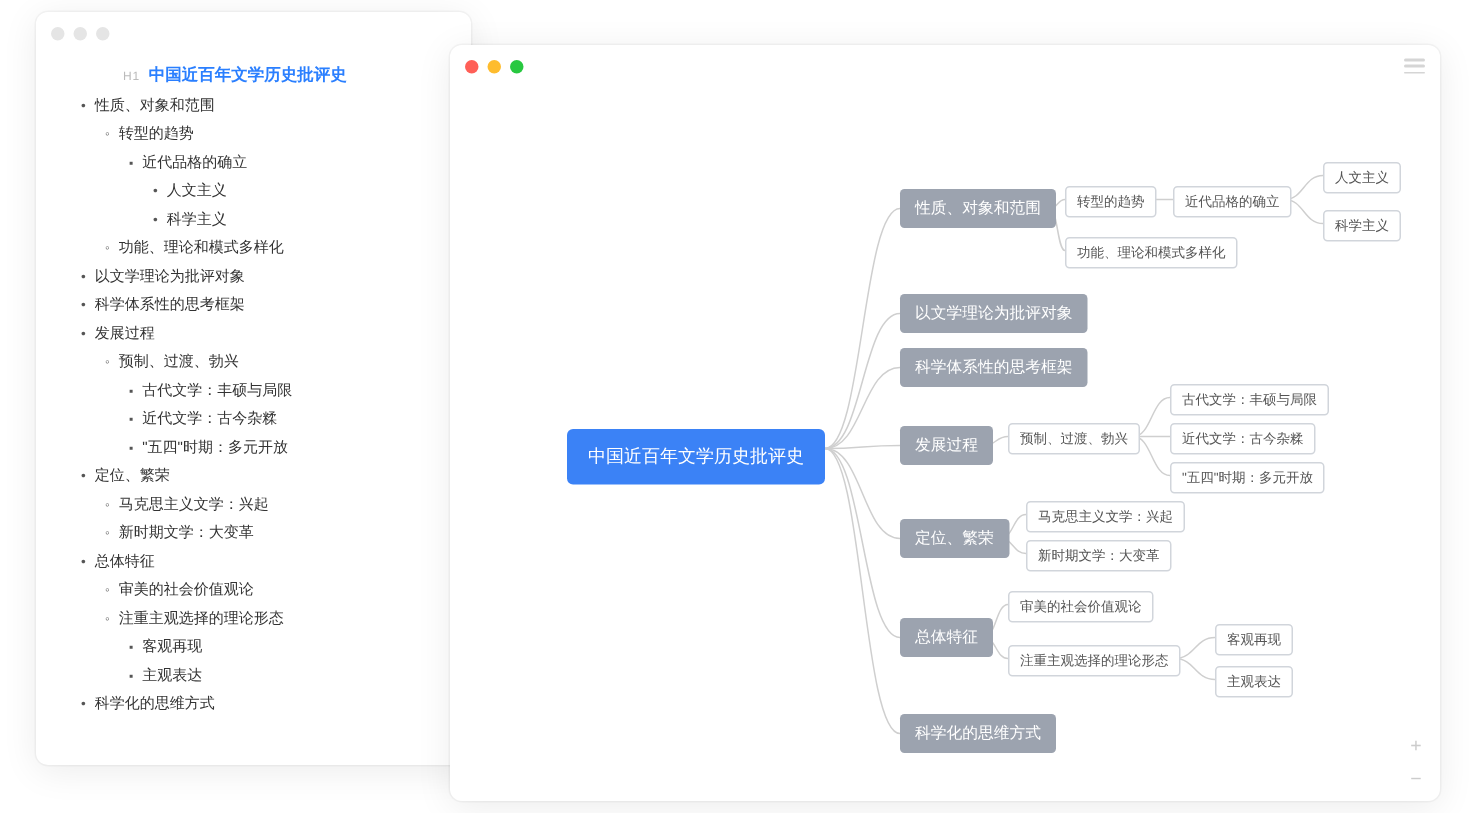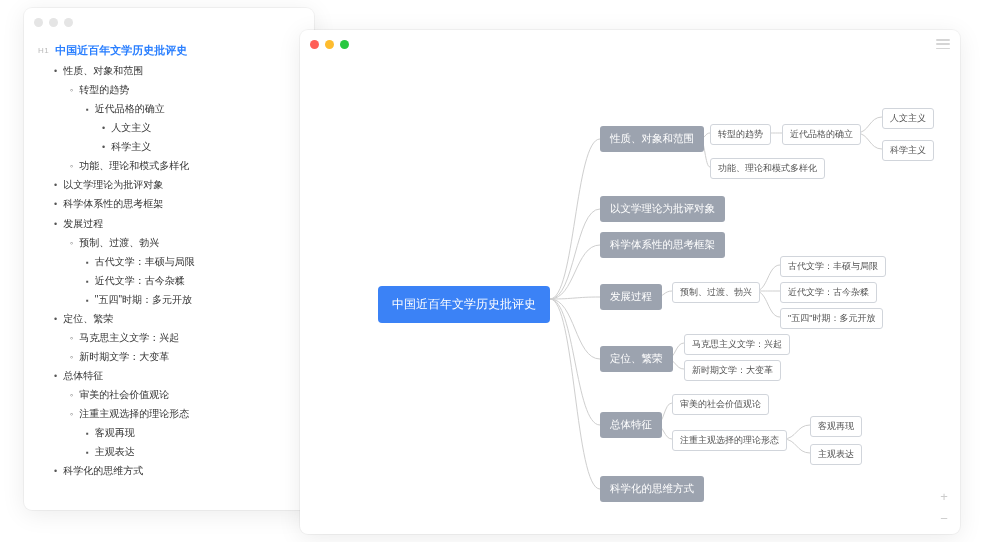--- a/index.html
+++ b/index.html
@@ -5,21 +5,21 @@
 * { margin: 0; padding: 0; box-sizing: border-box; }
 body { font-family: -apple-system, "PingFang SC", "Microsoft YaHei", sans-serif; background: #fff; width: 983px; height: 542px; position: relative; overflow: hidden; }
 
 .window { position: absolute; background: #fff; border-radius: 8px; box-shadow: 0 4px 24px rgba(0,0,0,0.08), 0 0 0 1px rgba(0,0,0,0.04); }
 .titlebar { height: 28px; display: flex; align-items: center; padding: 0 10px; gap: 6px; }
 .dot { width: 9px; height: 9px; border-radius: 50%; }
 
 .outline-window { left: 24px; top: 8px; width: 290px; height: 502px; }
 .outline-window .dot { background: #e5e5e5; }
 .outline-body { padding: 4px 14px 10px 14px; font-size: 10px; color: #333; line-height: 1.9; }
-.h1-row { display: flex; align-items: center; gap: 6px; }
+.h1-row { display: flex; align-items: center; gap: 6px; margin-left: 44px; }
 .h1-label { color: #bbb; font-size: 8px; letter-spacing: .5px; }
 .h1-text { color: #2a7fff; font-weight: 600; font-size: 11px; }
 ul { list-style: none; }
 .lvl { padding-left: 16px; }
 .bullet::before { content: "•"; color: #555; margin-right: 6px; font-size: 9px; }
 .square::before { content: "▪"; color: #555; margin-right: 6px; font-size: 8px; }
 .circle::before { content: "◦"; color: #666; margin-right: 6px; font-size: 9px; }
 
 .map-window { left: 300px; top: 30px; width: 660px; height: 504px; }
 .map-window .titlebar { justify-content: space-between; }

